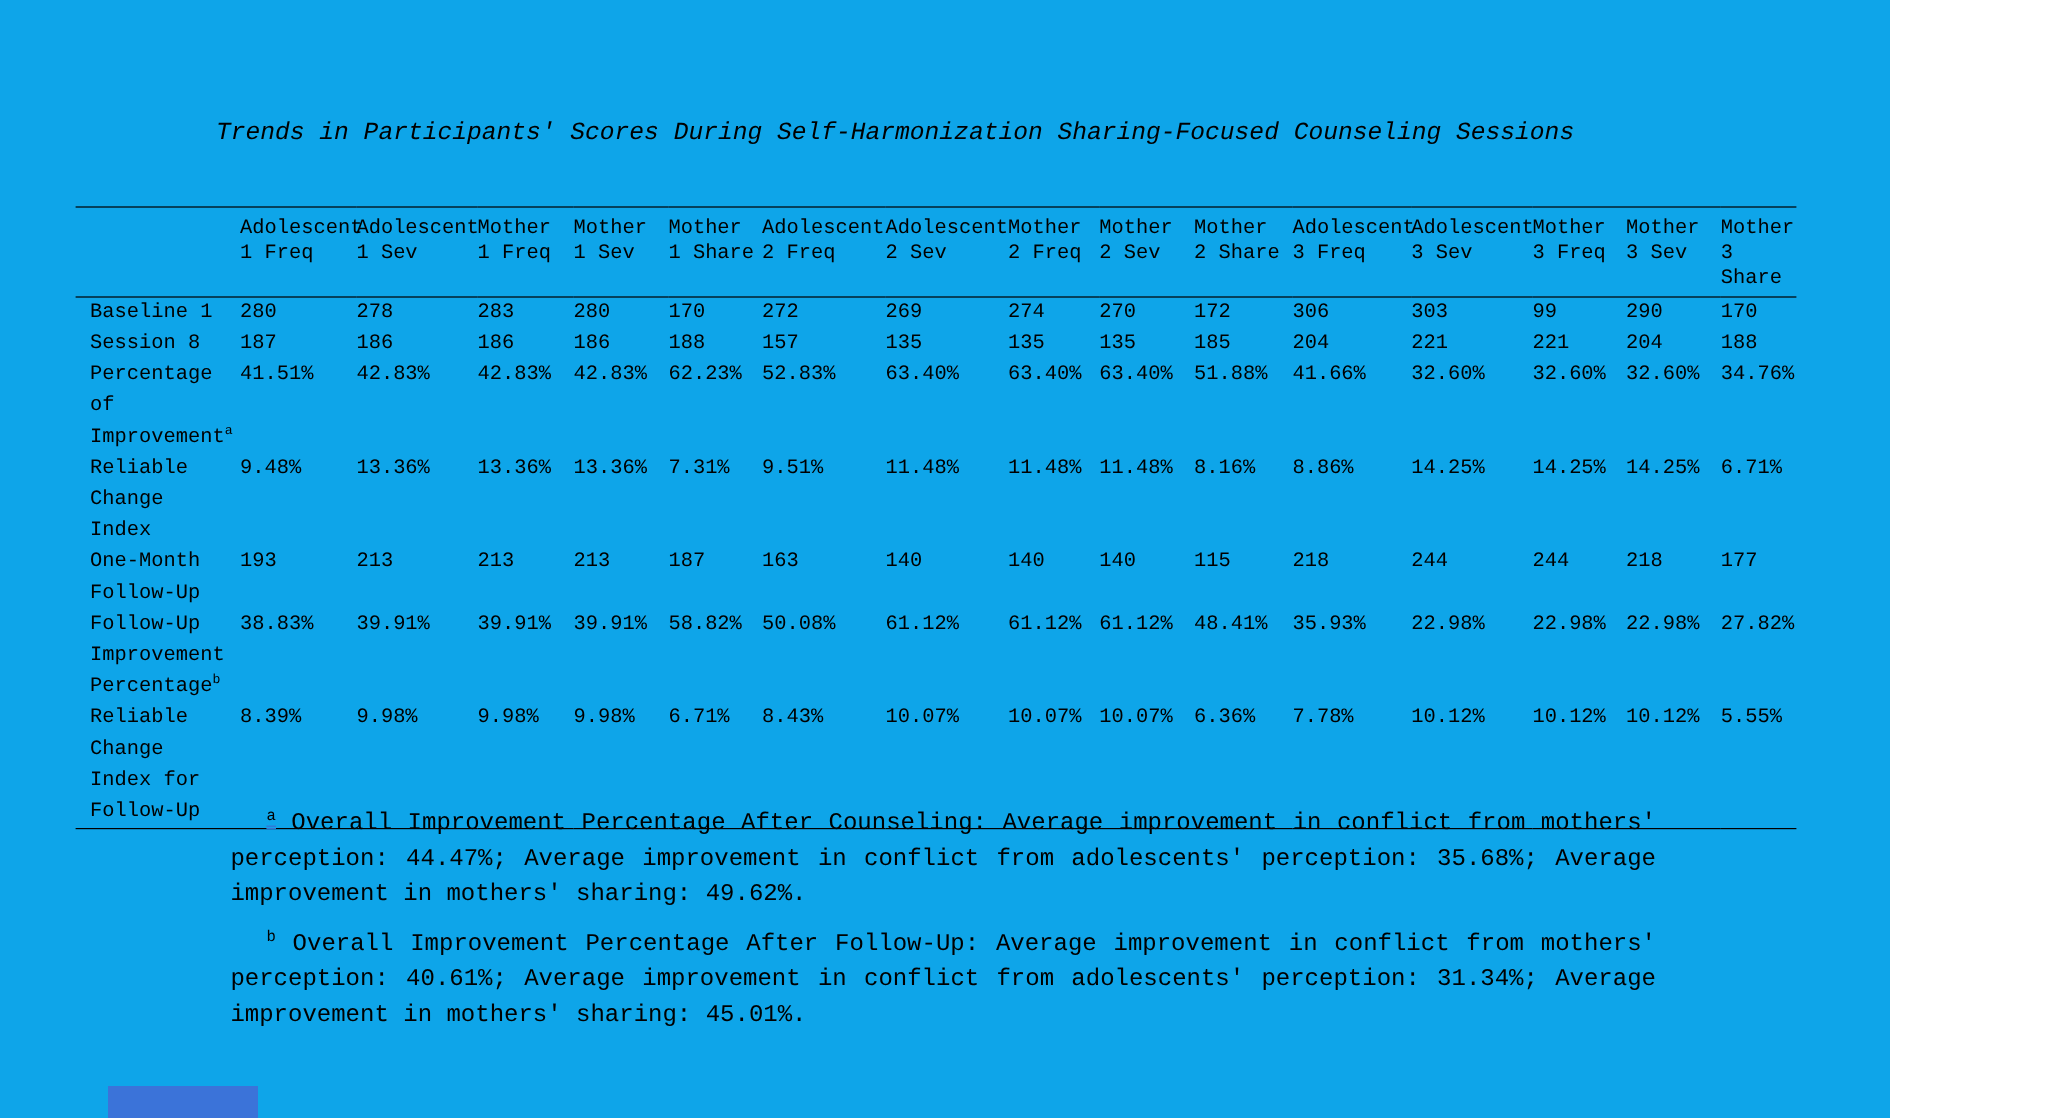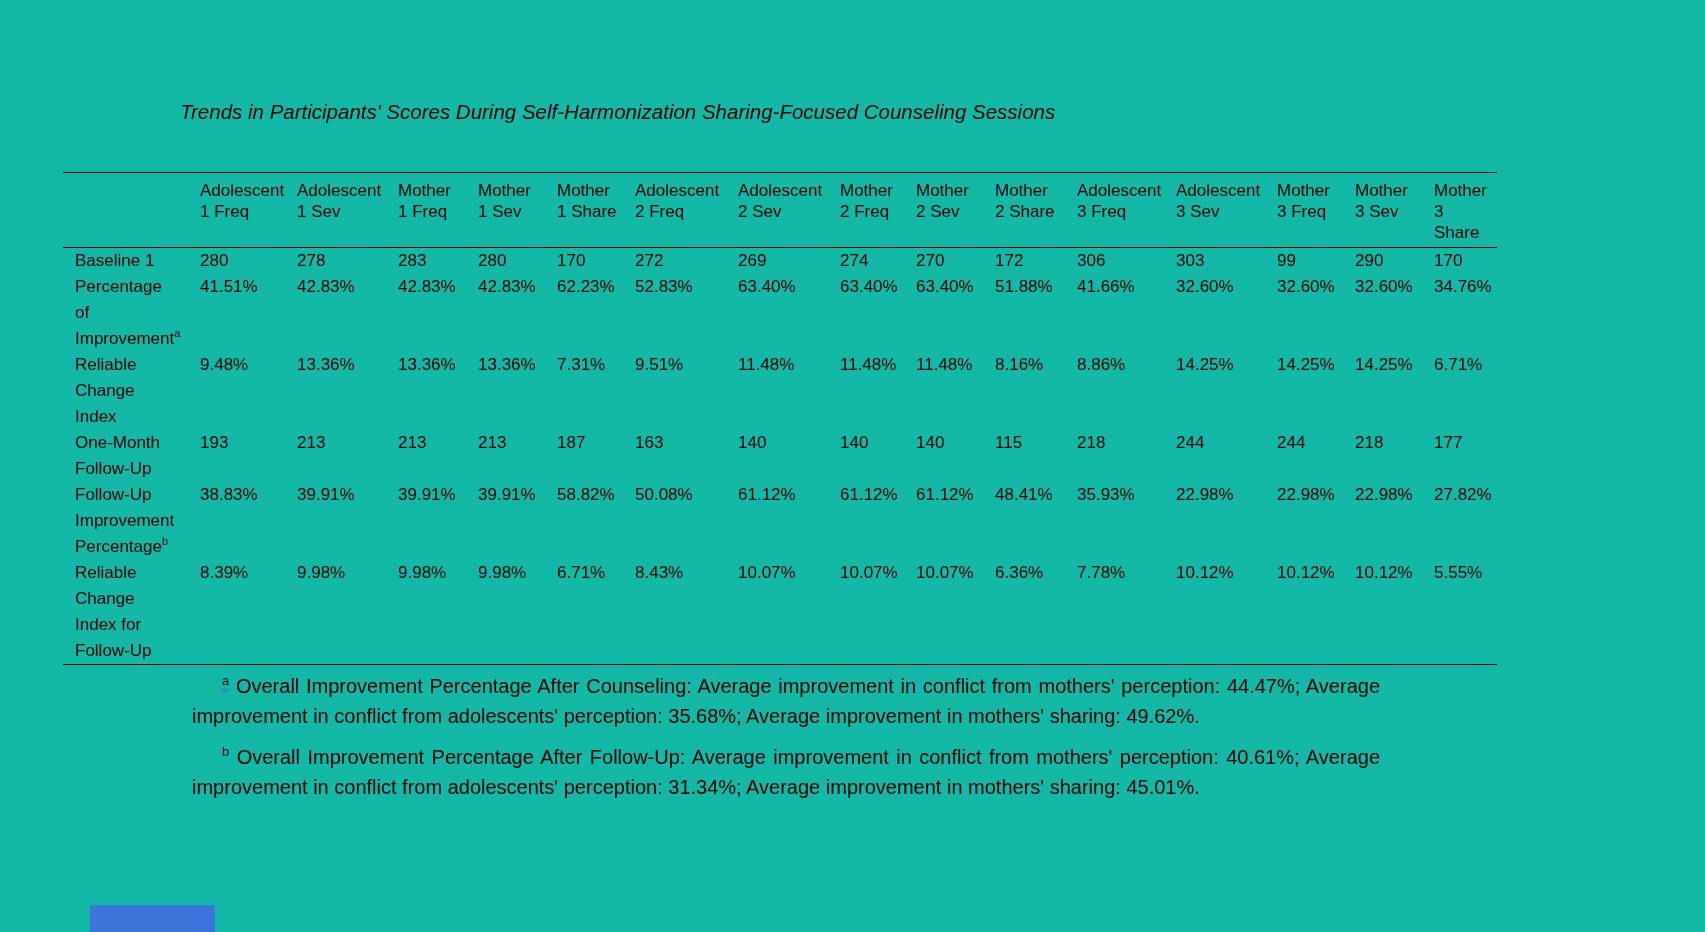--- a/index.html
+++ b/index.html
@@ -1,19 +1,19 @@
 <!DOCTYPE html>
 <html><head>
 <meta charset="utf-8">
 <style>
   html,body { margin:0; padding:0; background:#ffffff; }
   .page {
-    position:relative; width:1705px; height:932px;
-    background:#14b8a6; color:#000;
-    font-family:Liberation Sans, sans-serif;
+    position:relative; width:1575px; height:932px;
+    background:#0ea5e9; color:#000;
+    font-family:Liberation Mono, monospace;
     overflow:hidden;
   }
   .doc-title {
     position:absolute; left:180px; top:100px;
     font-style:italic; font-size:20.5px; white-space:nowrap;
   }
   .table-wrap { position:absolute; left:63px; top:172px; }
   table.score-table {
     border-collapse:collapse; table-layout:fixed; width:1434px;
     font-size:17px;
@@ -107,20 +107,38 @@
             <td>274</td>
             <td>270</td>
             <td>172</td>
             <td>306</td>
             <td>303</td>
             <td>99</td>
             <td>290</td>
             <td>170</td>
           </tr>
           <tr>
+            <td class="stub"><span>Session 8</span></td>
+            <td>187</td>
+            <td>186</td>
+            <td>186</td>
+            <td>186</td>
+            <td>188</td>
+            <td>157</td>
+            <td>135</td>
+            <td>135</td>
+            <td>135</td>
+            <td>185</td>
+            <td>204</td>
+            <td>221</td>
+            <td>221</td>
+            <td>204</td>
+            <td>188</td>
+          </tr>
+          <tr>
             <td class="stub"><span>Percentage of Improvement</span><sup>a</sup></td>
             <td>41.51%</td>
             <td>42.83%</td>
             <td>42.83%</td>
             <td>42.83%</td>
             <td>62.23%</td>
             <td>52.83%</td>
             <td>63.40%</td>
             <td>63.40%</td>
             <td>63.40%</td>

